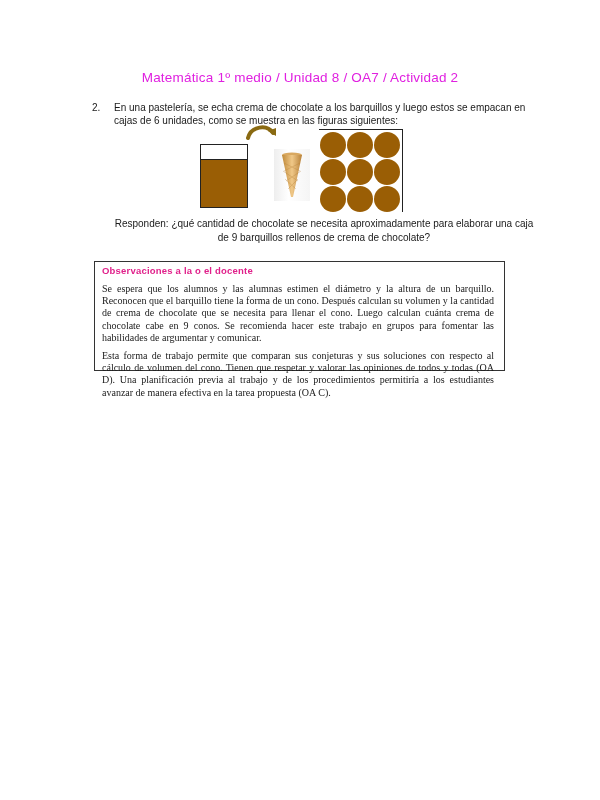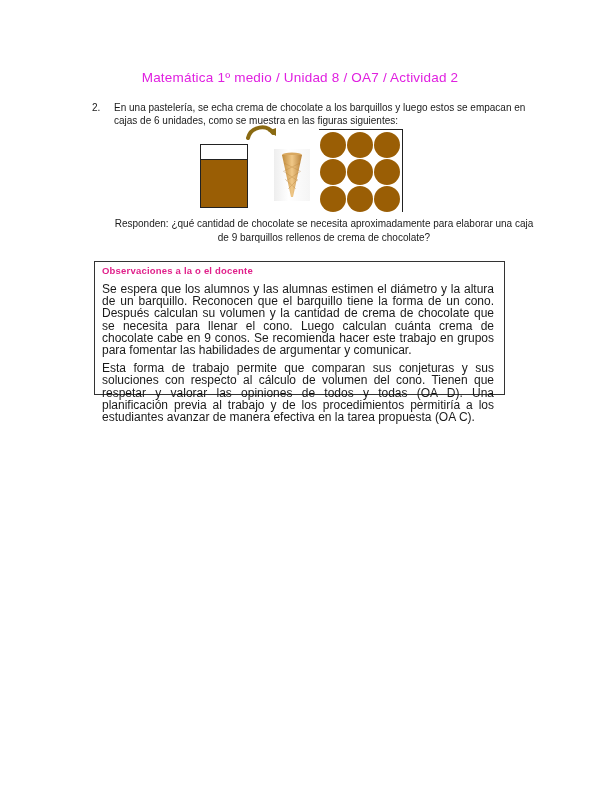--- a/index.html
+++ b/index.html
@@ -112,37 +112,38 @@
       width: 420px;
       font-size: 10px;
       line-height: 14px;
       text-align: center;
     }
     .obs-box {
       position: absolute;
       top: 261px;
       left: 94px;
       width: 411px;
-      height: 134px;
+      height: 110px;
       border: 1.2px solid #333;
       box-sizing: border-box;
       padding: 3px 10px 0 7px;
     }
     .obs-title {
       font-size: 9.5px;
       font-weight: bold;
       color: #e0208a;
       margin-bottom: 7px;
       letter-spacing: 0.2px;
     }
     .obs-para {
-      font-size: 12px;
+      font-size: 10px;
       line-height: 12.2px;
       text-align: justify;
       margin: 0 0 6px 0;
+      font-family: Liberation Serif, serif;
     }
   </style>
 </head>
 <body>
 
 <div class="page-title">Matemática 1º medio / Unidad 8 / OA7 / Actividad 2</div>
 
 <div class="question">
   <span class="num">2.</span>
   <span class="text">En una pastelería, se echa crema de chocolate a los barquillos y luego estos se empacan en cajas de 6 unidades, como se muestra en las figuras siguientes:</span>

